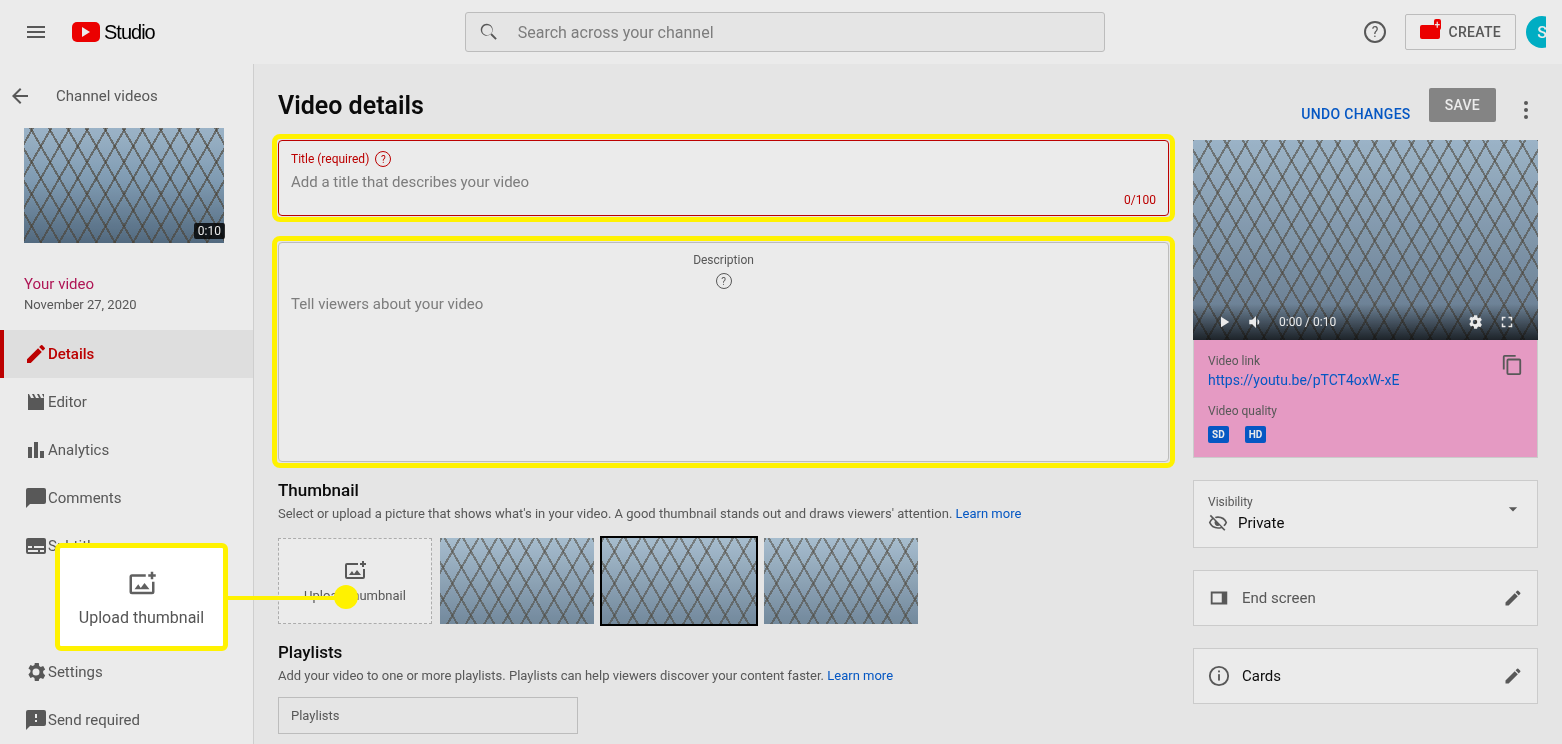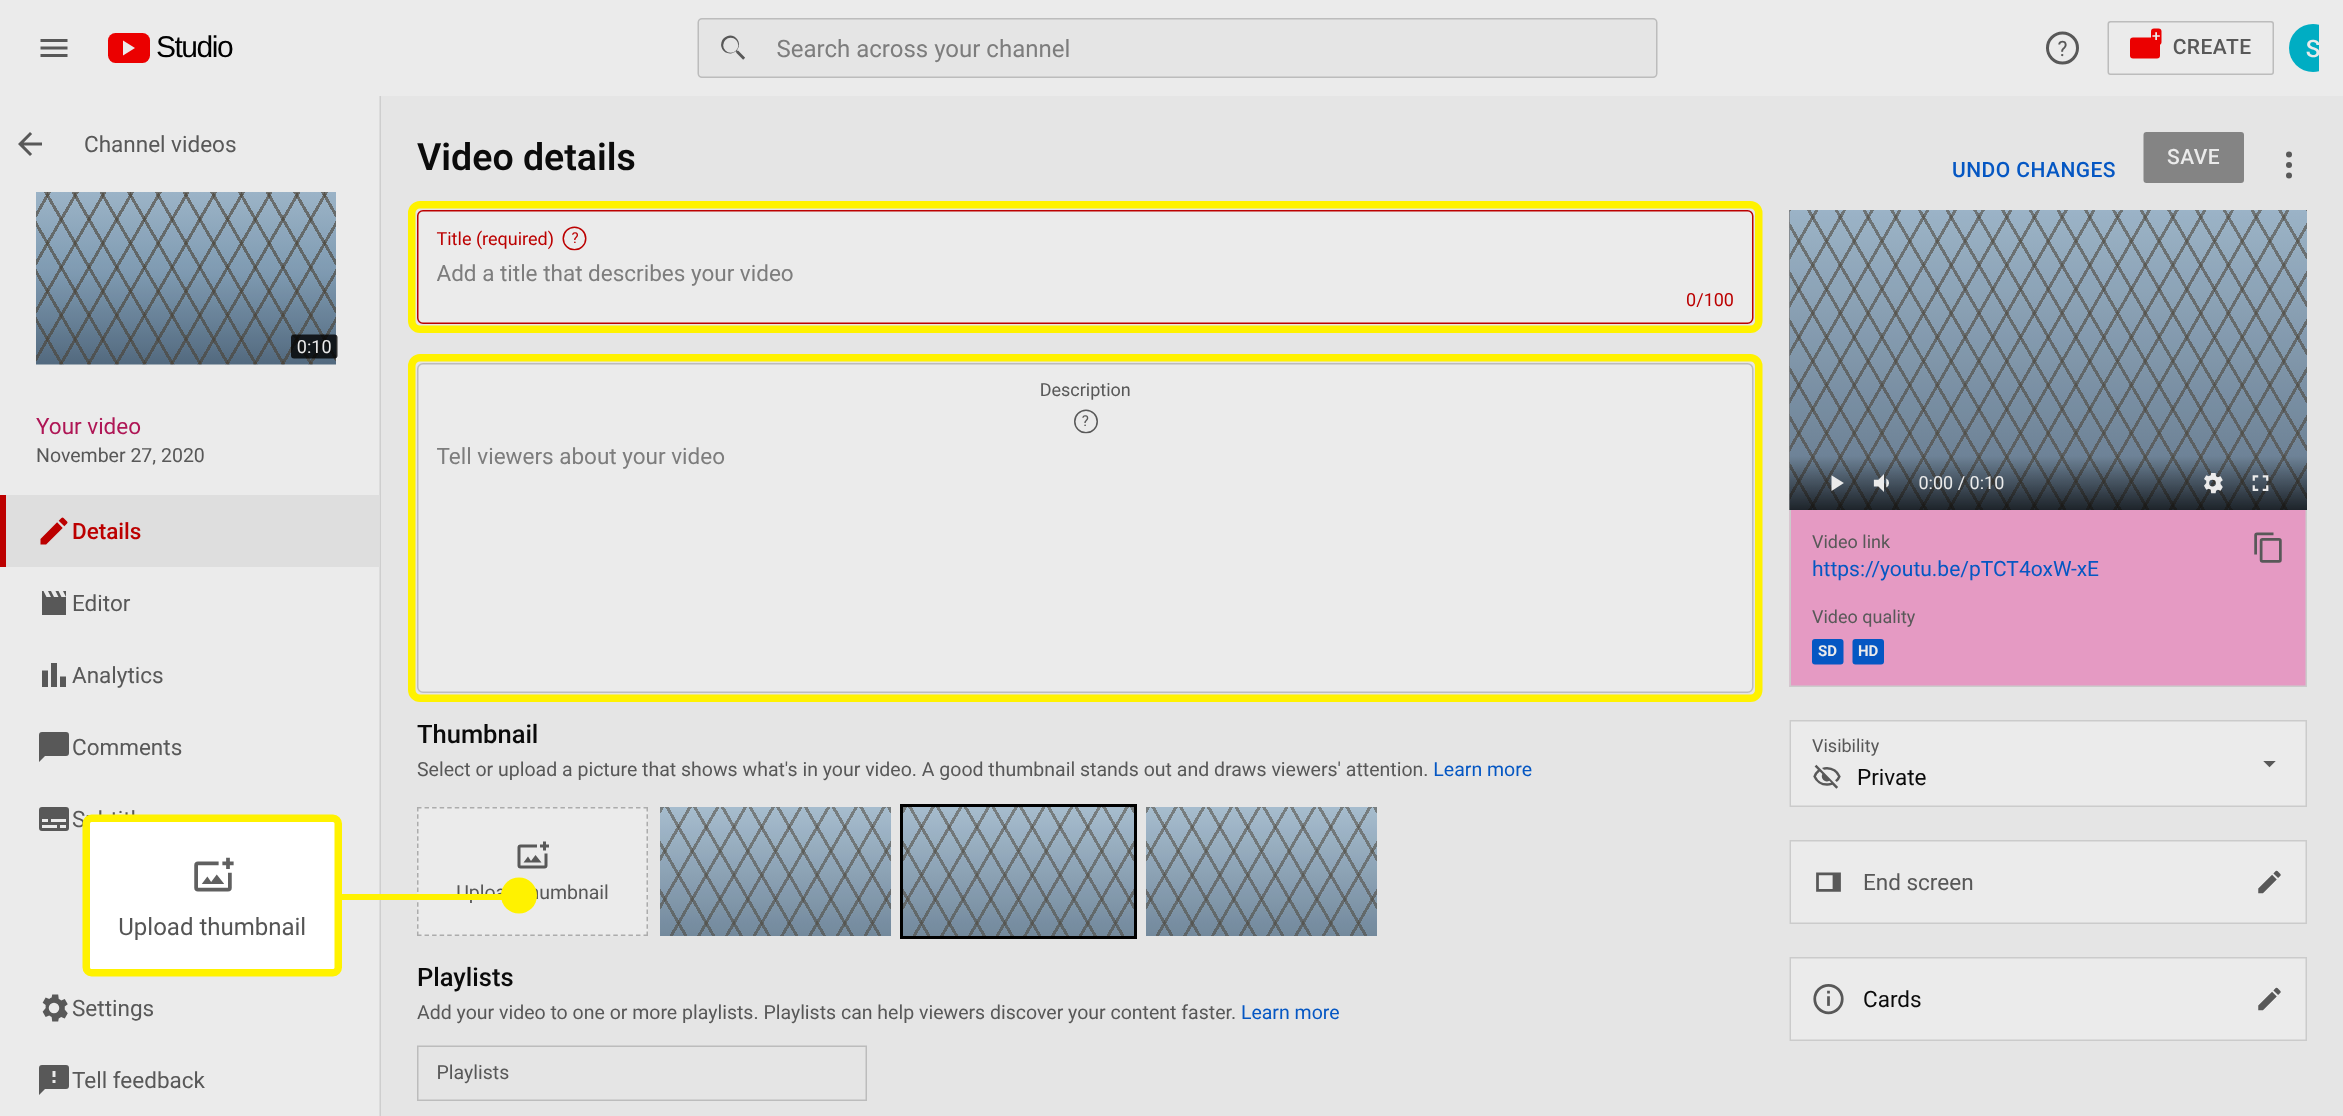--- a/index.html
+++ b/index.html
@@ -80,24 +80,24 @@
   
   .player{width:345px;height:200px;background:#222;position:relative;overflow:hidden;}
   .player .bridge-img{position:absolute;inset:0;background:linear-gradient(180deg,#a9c3d8,#6d8399);}
   .player .bridge-truss{opacity:0.9;}
   .controls{position:absolute;left:0;right:0;bottom:0;height:36px;background:linear-gradient(transparent,rgba(0,0,0,0.7));display:flex;align-items:center;padding:0 22px;gap:14px;color:#fff;font-size:12px;}
   .controls .spacer{flex:1;}
   .info-card{border:1px solid #ddd;border-top:none;background:#f9a8d4;padding:14px;}
   .info-label{font-size:12px;color:#606060;margin-bottom:4px;}
   .info-link{color:#065fd4;font-size:14px;}
   .copy-ic{float:right;color:#606060;}
-  .badges{display:flex;gap:6px;margin-top:8px;}
+  .badges{display:flex;gap:16px;margin-top:8px;}
   .badge{background:#065fd4;color:#fff;font-size:10px;font-weight:700;padding:3px 4px;border-radius:2px;}
   .card-row{border:1px solid #ddd;background:#fff;height:56px;display:flex;align-items:center;padding:0 14px;margin-top:22px;position:relative;}
-  .card-row.visib{flex-direction:column;align-items:flex-start;justify-content:center;height:58px;}
+  .card-row.visib{flex-direction:column;align-items:flex-start;justify-content:center;height:68px;}
   .card-row .lab{font-size:12px;color:#606060;}
   .card-row .val{font-size:15px;color:#0d0d0d;display:flex;align-items:center;gap:10px;margin-top:4px;}
   .card-row .chev{position:absolute;right:14px;top:18px;color:#606060;}
   .card-row .edit{position:absolute;right:14px;color:#606060;}
 
   
   .callout{position:absolute;z-index:700;left:55px;top:543px;width:173px;height:108px;background:#fff;border:5px solid #fff200;border-radius:6px;display:flex;flex-direction:column;align-items:center;justify-content:center;gap:10px;color:#606060;}
   .callout-line{position:absolute;z-index:650;left:228px;top:596px;width:118px;height:4px;background:#fff200;}
   .callout-dot{position:absolute;z-index:700;left:334px;top:585px;width:24px;height:24px;border-radius:50%;background:#fff200;}
 
@@ -194,21 +194,21 @@
     <div class="nav-item">
       <svg width="24" height="24" viewBox="0 0 24 24">
           <path fill="currentColor" d="M19.14 12.94a7.07 7.07 0 000-1.88l2.03-1.58-2-3.46-2.39.96a7.03 7.03 0 00-1.62-.94L14.8 3h-4l-.36 2.04c-.58.24-1.12.55-1.62.94l-2.39-.96-2 3.46 2.03 1.58a7.07 7.07 0 000 1.88L4.43 14.5l2 3.46 2.39-.96c.5.39 1.04.7 1.62.94L10.8 21h4l.36-2.04c.58-.24 1.12-.55 1.62-.94l2.39.96 2-3.46zM12 15.5A3.5 3.5 0 1115.5 12 3.5 3.5 0 0112 15.5z"></path>
         </svg>
       <span>Settings</span>
     </div>
     <div class="nav-item">
       <svg width="24" height="24" viewBox="0 0 24 24">
           <path fill="currentColor" d="M20 2H4a2 2 0 00-2 2v18l4-4h14a2 2 0 002-2V4a2 2 0 00-2-2zM13 14h-2v-2h2zm0-4h-2V6h2z"></path>
         </svg>
-      <span>Tell feedback</span>
+      <span>Send required</span>
     </div>
   </div>
 </div>
 
 <div class="main">
   <div class="page-head">
     <h1>Video details</h1>
     <div class="page-actions">
       <span class="link-btn">UNDO CHANGES</span>
       <span class="save-btn">SAVE</span>

